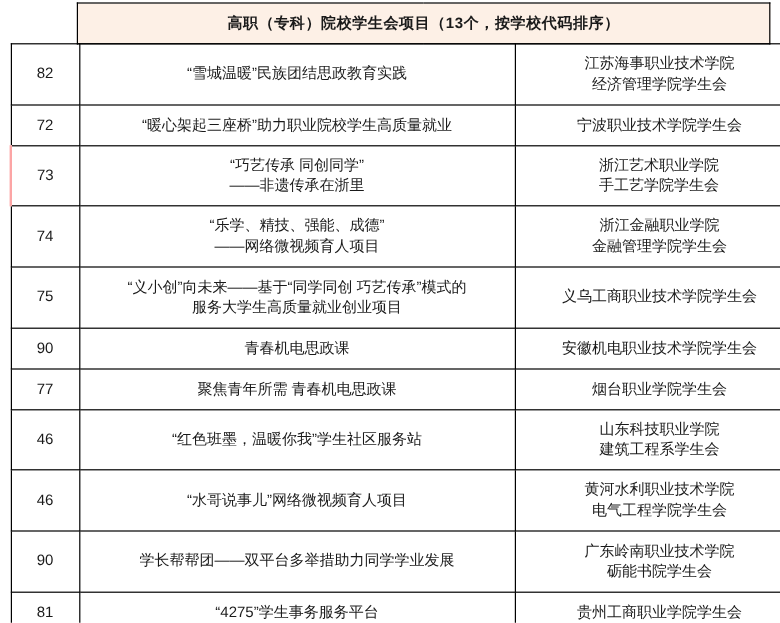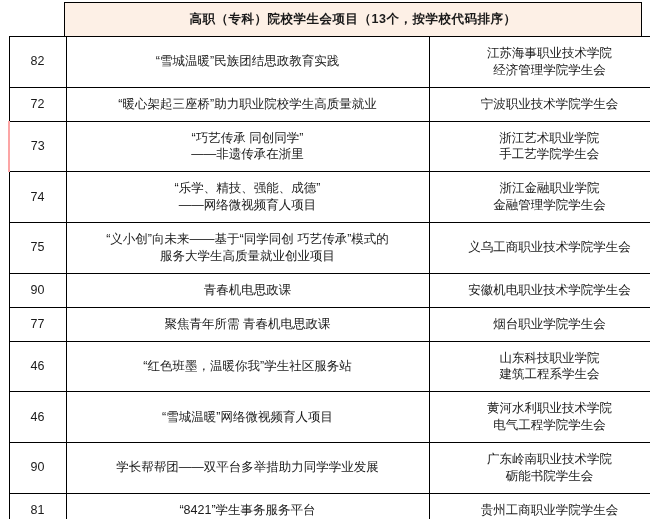--- a/index.html
+++ b/index.html
@@ -153,41 +153,41 @@
             <span class="cell-line">“红色班墨，温暖你我”学生社区服务站</span>
           </td>
           <td class="col-org">
             <span class="cell-line">山东科技职业学院</span>
             <span class="cell-line">建筑工程系学生会</span>
           </td>
         </tr>
         <tr>
           <td class="col-num">46</td>
           <td class="col-name">
-            <span class="cell-line">“雪城温暖”网络微视频育人项目</span>
+            <span class="cell-line">“水哥说事儿”网络微视频育人项目</span>
           </td>
           <td class="col-org">
             <span class="cell-line">黄河水利职业技术学院</span>
             <span class="cell-line">电气工程学院学生会</span>
           </td>
         </tr>
         <tr>
           <td class="col-num">90</td>
           <td class="col-name">
             <span class="cell-line">学长帮帮团——双平台多举措助力同学学业发展</span>
           </td>
           <td class="col-org">
             <span class="cell-line">广东岭南职业技术学院</span>
             <span class="cell-line">砺能书院学生会</span>
           </td>
         </tr>
         <tr>
           <td class="col-num">81</td>
           <td class="col-name">
-            <span class="cell-line">“8421”学生事务服务平台</span>
+            <span class="cell-line">“4275”学生事务服务平台</span>
           </td>
           <td class="col-org">
             <span class="cell-line">贵州工商职业学院学生会</span>
           </td>
         </tr>
       </tbody>
   </table>
 </div>
 
 </body></html>

